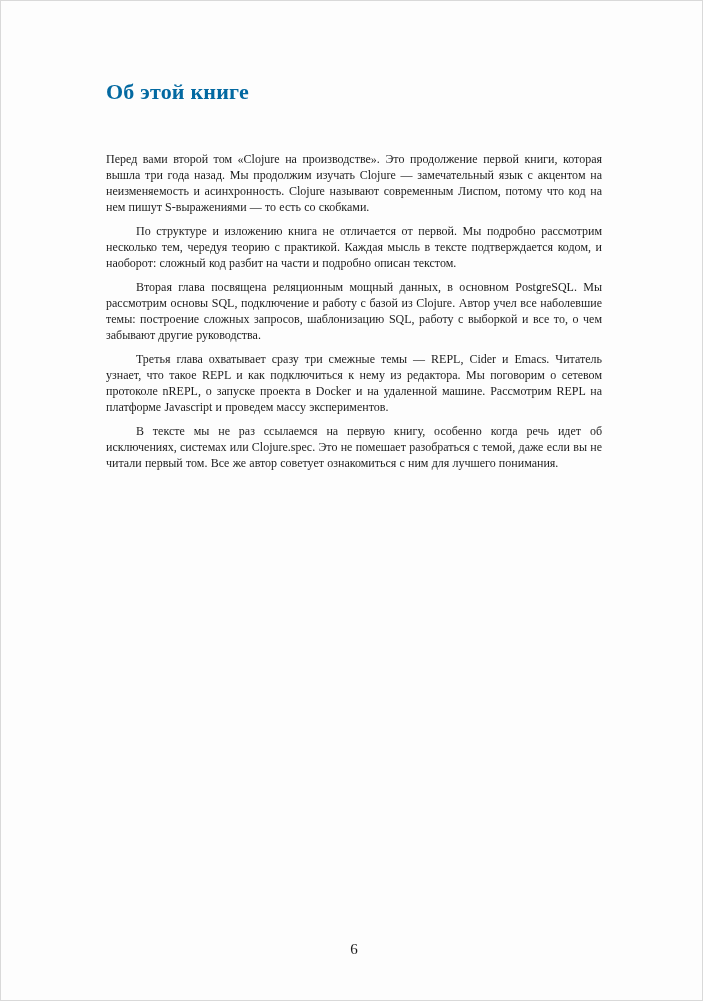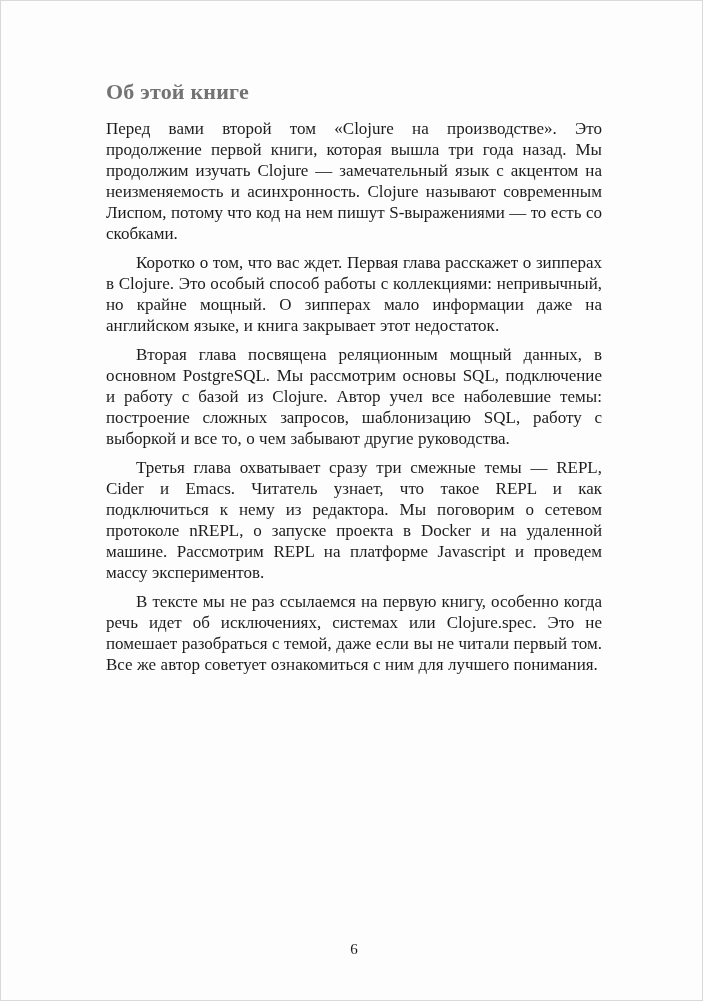--- a/index.html
+++ b/index.html
@@ -22,26 +22,26 @@
   .content {
     position: absolute;
     top: 78px;
     left: 105px;
     right: 100px;
   }
   h1.page-title {
     font-size: 22px;
     font-weight: bold;
     letter-spacing: 0.2px;
-    margin: 0 0 13px 0;
-    color: #737373;
+    margin: 0 0 46px 0;
+    color: #0369a1;
   }
   p.para {
-    font-size: 17px;
-    line-height: 21px;
+    font-size: 12px;
+    line-height: 16px;
     text-align: justify;
     text-indent: 30px;
     margin: 0 0 8px 0;
     hyphens: auto;
     -webkit-hyphens: auto;
     word-spacing: 0.2px;
   }
   p.para.noindent {
     text-indent: 0;
   }
@@ -56,20 +56,20 @@
   }
 </style>
 </head>
 <body>
 
 <div class="page">
   <div class="content">
     <h1 class="page-title">Об этой книге</h1>
 
     <p class="para noindent">Перед вами второй том «Clojure на производстве». Это продолжение первой книги, которая вышла три года назад. Мы продолжим изучать Clojure — замечательный язык с акцентом на неизменяемость и асинхронность. Clojure называют современным Лиспом, потому что код на нем пишут S-выражениями — то есть со скобками.</p>
-    <p class="para">Коротко о том, что вас ждет. Первая глава расскажет о зипперах в Clojure. Это особый способ работы с коллекциями: непривычный, но крайне мощный. О зипперах мало информации даже на английском языке, и книга закрывает этот недостаток.</p>
+    <p class="para">По структуре и изложению книга не отличается от первой. Мы подробно рассмотрим несколько тем, чередуя теорию с практикой. Каждая мысль в тексте подтверждается кодом, и наоборот: сложный код разбит на части и подробно описан текстом.</p>
     <p class="para">Вторая глава посвящена реляционным мощный данных, в основном PostgreSQL. Мы рассмотрим основы SQL, подключение и работу с базой из Clojure. Автор учел все наболевшие темы: построение сложных запросов, шаблонизацию SQL, работу с выборкой и все то, о чем забывают другие руководства.</p>
     <p class="para">Третья глава охватывает сразу три смежные темы — REPL, Cider и Emacs. Читатель узнает, что такое REPL и как подключиться к нему из редактора. Мы поговорим о сетевом протоколе nREPL, о запуске проекта в Docker и на удаленной машине. Рассмотрим REPL на платформе Javascript и проведем массу экспериментов.</p>
     <p class="para">В тексте мы не раз ссылаемся на первую книгу, особенно когда речь идет об исключениях, системах или Clojure.spec. Это не помешает разобраться с темой, даже если вы не читали первый том. Все же автор советует ознакомиться с ним для лучшего понимания.</p>
   </div>
 
   <div class="folio">6</div>
 </div>
 
 </body></html>

